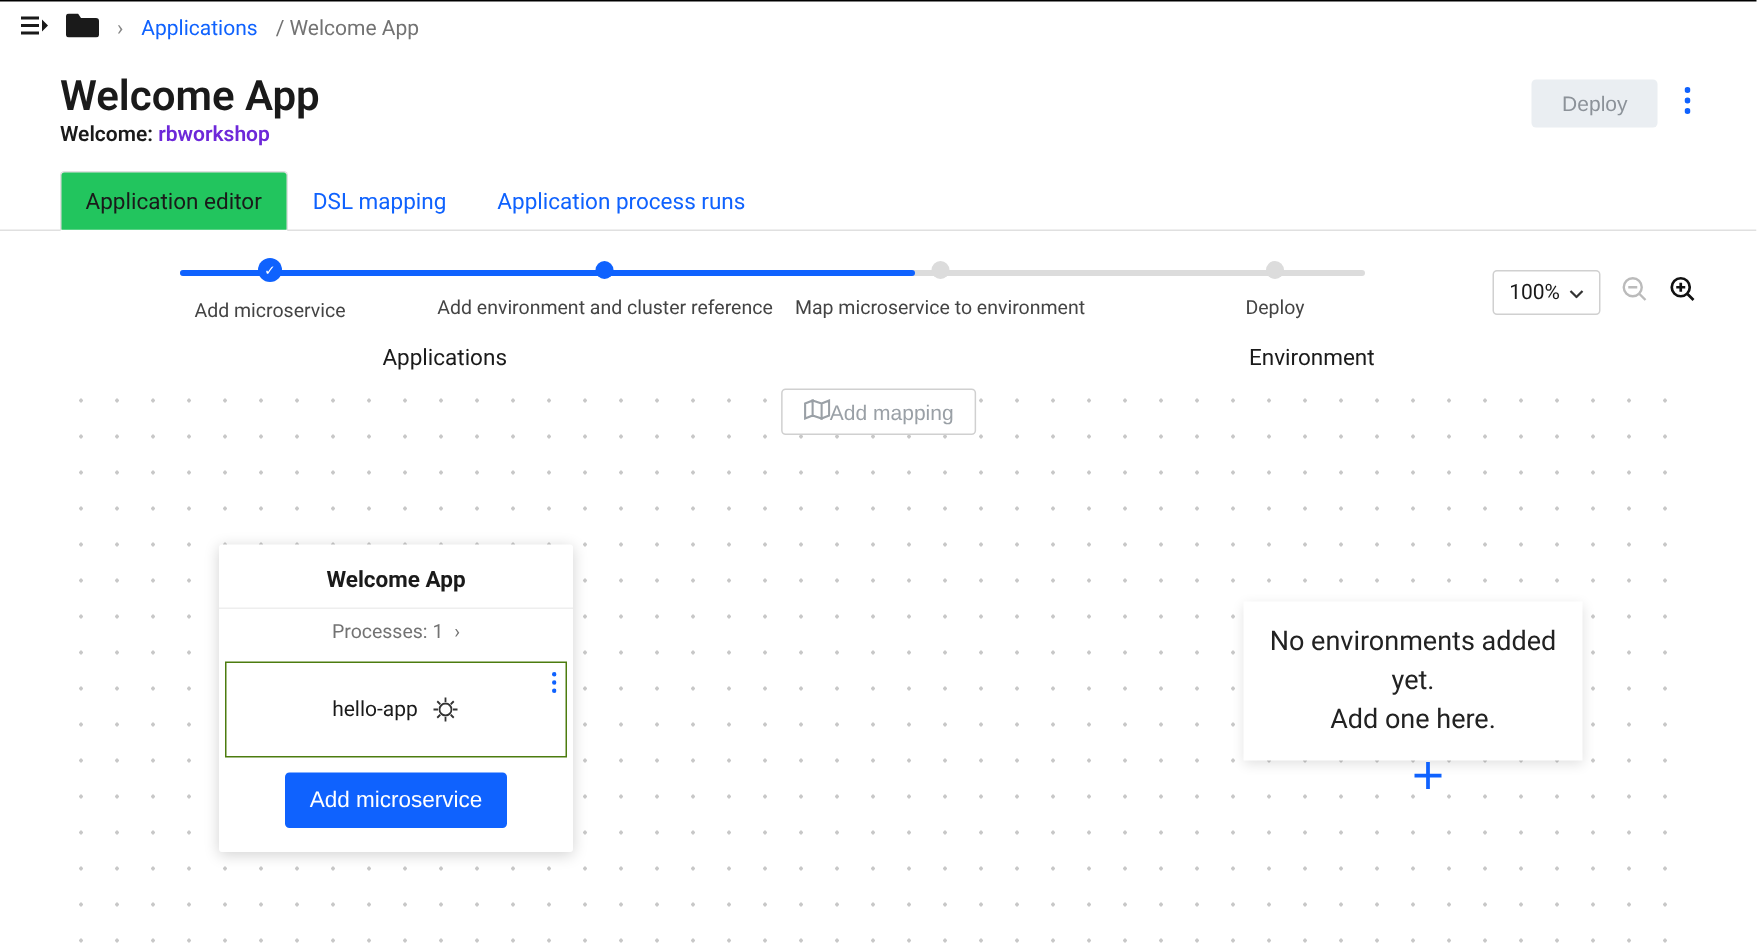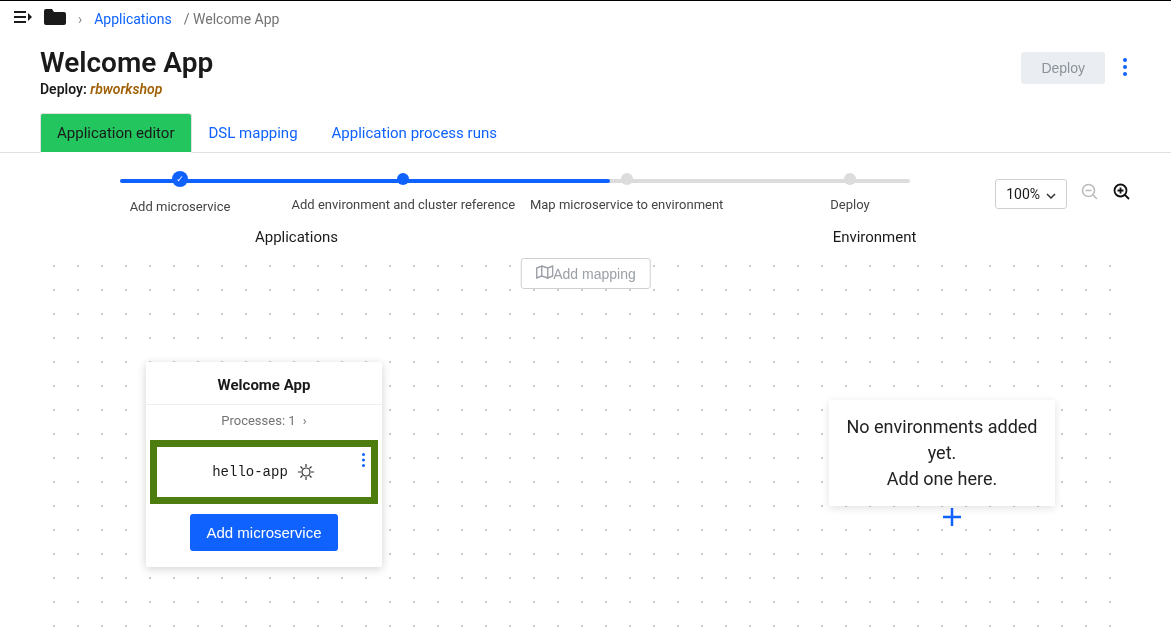--- a/index.html
+++ b/index.html
@@ -25,21 +25,21 @@
     .folder-icon svg { fill: #1a1a1a; }
     .menu-expand-icon svg { fill: #1a1a1a; }
     .page-header {
       display: flex;
       justify-content: space-between;
       align-items: flex-start;
       padding: 10px 40px 6px 40px;
     }
     .page-title { font-size: 28px; font-weight: 600; }
     .project-line { font-size: 14px; font-weight: 600; margin-top: 2px; }
-    .project-line a { color: #a16207; text-decoration: none; font-style: italic; }
+    .project-line a { color: #6d28d9; text-decoration: none; }
     .header-actions { display: flex; align-items: center; gap: 14px; margin-top: 6px; }
     .deploy-btn {
       background: #eaeef2;
       color: #8c9299;
       border: none;
       padding: 8px 20px;
       font-size: 14px;
       border-radius: 3px;
       cursor: not-allowed;
     }
@@ -148,26 +148,25 @@
       background: #fff;
       box-shadow: 0 2px 10px rgba(0,0,0,0.18);
       border-radius: 2px;
     }
     .app-card-title { text-align: center; font-weight: 700; font-size: 15px; padding: 14px 10px 10px; }
     .app-card-divider { height: 1px; background: #eee; }
     .processes-link { text-align: center; font-size: 13px; padding: 8px 0; }
     .processes-link a { color: #737373; text-decoration: none; cursor:pointer; }
     .microservice-box {
       margin: 4px 4px 10px 4px;
-      border: 7px solid #4d7c0f;
+      border: 1px solid #4d7c0f;
       position: relative;
       height: 64px;
       display: flex; align-items: center; justify-content: center; gap: 8px;
       font-size: 14px;
-      font-family: Liberation Mono, monospace;
     }
     .microservice-box .ms-more {
       position: absolute; top: 6px; right: 6px; color: #0f62fe; cursor: pointer;
     }
     .add-ms-btn {
       display: block; margin: 0 auto 16px auto;
       background: #0f62fe; color: #fff; border: none;
       padding: 10px 16px; font-size: 15px; border-radius: 3px;
       cursor: pointer; font-weight: 500;
     }
@@ -207,21 +206,21 @@
   </span>
   <span class="sep">›</span>
   <a class="link">Applications</a>
   <span style="color:#737373;"> / <span>Welcome App</span></span>
 </div>
 
 <div class="page-header">
   <div>
     <div class="page-title">Welcome App</div>
     <div class="project-line">
-      <span>Deploy:</span>
+      <span>Welcome:</span>
       <a>rbworkshop</a>
     </div>
   </div>
   <div class="header-actions">
     <button class="deploy-btn">Deploy</button>
     <span class="more-dots">
       <svg width="4" height="18" viewBox="0 0 4 18" fill="#0f62fe">
           <circle cx="2" cy="2" r="2"></circle>
           <circle cx="2" cy="9" r="2"></circle>
           <circle cx="2" cy="16" r="2"></circle>

